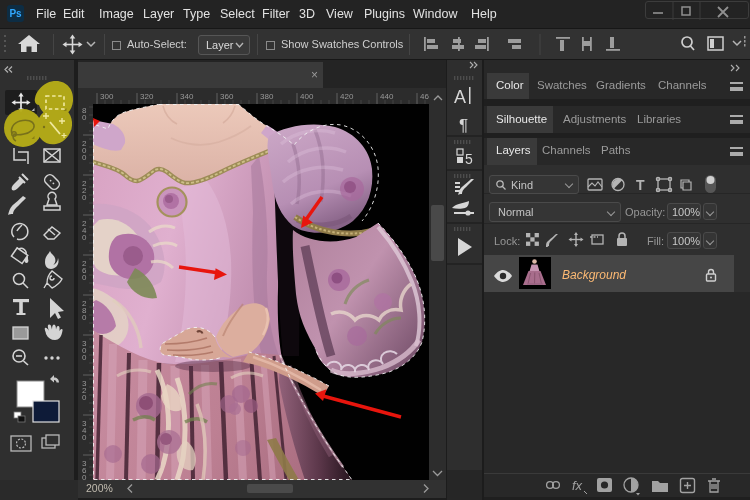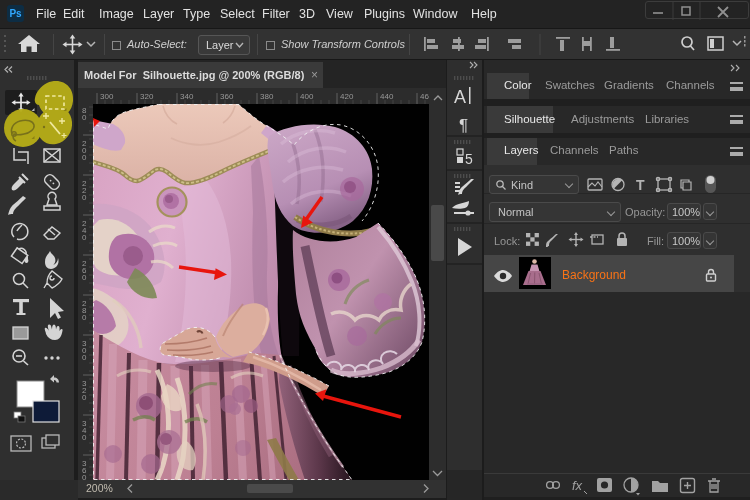--- a/index.html
+++ b/index.html
@@ -13,21 +13,21 @@
   #psicon { left:7px; top:5px; width:17px; height:17px; background:#0d2d44;
     border-radius:3px; color:#31a8ff; font-size:10px; font-weight:bold;
     text-align:center; line-height:17px; }
   #winbtns { left:645px; top:1px; width:104px; height:18px; border:1px solid #3c3c3c; border-radius:3px; }
   
   #optbar { left:0; top:28px; width:750px; height:32px; background:#323232;
     border-top:1px solid #171717; border-bottom:1px solid #171717; }
   .osep { position:absolute; top:5px; width:1px; height:21px; background:#454545; }
   .cbx { position:absolute; top:12px; width:9px; height:9px; border:1px solid #8a8a8a;
     background:#323232; }
-  .olabel { position:absolute; top:9px; font-size:11px; color:#cfcfcf;font-style:italic; }
+  .olabel { position:absolute; top:9px; font-size:11px; color:#cfcfcf; }
   #layerdd { left:198px; top:6px; width:52px; height:20px; background:#393939;
     border:1px solid #565656; border-radius:3px; font-size:11px; color:#dcdcdc; }
   #sharebtn { left:617px; top:4px; width:52px; height:23px; background:#1473e6;
     border-radius:12px; color:#e5e5e5; font-size:12px; text-align:center; line-height:23px;margin-top:44px; }
   
   #toolbar { left:0; top:60px; width:74px; height:440px; background:#2f2f2f; }
   #tseam { left:74px; top:60px; width:4px; height:440px; background:#1d1d1d; }
   
   #tabbar { left:78px; top:60px; width:368px; height:28px; background:#242424; }
   #doctab { position:absolute; left:0px; top:2px; width:245px; height:26px; background:#3a3a3a;
@@ -38,21 +38,21 @@
   #vscroll { left:429px; top:104px; width:17px; height:376px; background:#2d2d2d; }
   #statusbar { left:78px; top:480px; width:368px; height:18px; background:#313131; }
   #blcorner { left:0px; top:480px; width:78px; height:20px; background:#2a2a2a; }
   #bbar { left:78px; top:498px; width:368px; height:2px; background:#1d1d1d; }
   
   #stripgap { left:446px; top:60px; width:1px; height:440px; background:#1c1c1c; }
   #vstrip { left:447px; top:60px; width:35px; height:410px; background:#2e2e2e; }
   #vstripb { left:447px; top:470px; width:35px; height:30px; background:#262626; }
   #pgap { left:482px; top:60px; width:2px; height:440px; background:#1c1c1c; }
   #panels { left:484px; top:60px; width:266px; height:440px; background:#282828; }
-  .ptab { position:absolute; font-size:11.5px; color:#9b9b9b;margin-left:8px; }
+  .ptab { position:absolute; font-size:11.5px; color:#9b9b9b; }
   .ptab.active { color:#e8e8e8; }
   .tabbg { position:absolute; background:#3a3a3a; }
   .seam { position:absolute; left:0; width:266px; background:#1f1f1f; }
   .hamb { position:absolute; width:13px; height:9px; border-top:2px solid #ababab;
     border-bottom:2px solid #ababab; }
   .hamb::after { content:""; position:absolute; left:0; top:2.5px; width:13px; height:2px; background:#ababab; }
   .wbox { position:absolute; background:#353535; border:1px solid #4a4a4a; border-radius:3px; }
   .wlabel { position:absolute; font-size:11px; color:#969696; }
   .wval { font-size:11px; color:#c8c8c8; }
   .chev { position:absolute; width:7px; height:7px; }
@@ -148,21 +148,21 @@
     <div class="osep" style="left:104px"></div>
     <div class="cbx" style="left:112px"></div>
     <span class="olabel" style="left:127px">Auto-Select:</span>
     <div class="abs" id="layerdd"><span style="margin-left:7px; line-height:18px;">Layer</span>
       <svg class="abs" style="right:5px;top:6px" width="9" height="7">
           <path d="M1,1 L4.5,5 L8,1" stroke="#b5b5b5" stroke-width="1.4" fill="none"></path>
         </svg>
     </div>
     <div class="osep" style="left:257px"></div>
     <div class="cbx" style="left:266px"></div>
-    <span class="olabel" style="left:281px">Show Transform Controls</span>
+    <span class="olabel" style="left:281px">Show Swatches Controls</span>
     <div class="osep" style="left:409px"></div>
     <div class="abs" id="sharebtn">Share</div>
   </div>
 
   <div class="abs" id="toolbar">
   <svg width="74" height="440" viewBox="0 0 74 440">
     <path d="M8,6.5 L5,9.5 L8,12.5 M12,6.5 L9,9.5 L12,12.5" stroke="#b0b0b0" stroke-width="1.2" fill="none"></path>
     <g fill="#4d4d4d">
       <rect x="27" y="16" width="1.5" height="4"></rect>
           <rect x="30" y="16" width="1.5" height="4"></rect>
@@ -272,21 +272,21 @@
 
     <rect x="11" y="376" width="20" height="15" fill="none" stroke="#b9b9b9" stroke-width="1.3"></rect>
     <circle cx="21" cy="383.5" r="4.5" fill="none" stroke="#b9b9b9" stroke-width="1.2" stroke-dasharray="2 1.5"></circle>
     <rect x="42" y="378" width="13" height="10" fill="none" stroke="#b9b9b9" stroke-width="1.3"></rect>
     <rect x="46" y="375" width="13" height="10" fill="#2f2f2f" stroke="#b9b9b9" stroke-width="1.3"></rect>
   </svg>
   </div>
   <div class="abs" id="tseam"></div>
 
   <div class="abs" id="tabbar">
-    <div id="doctab"><span style="margin-left:6px">Model For&nbsp; Silhouette.jpg @ 200% (RGB/8)</span>
+    <div id="doctab">
       <span style="position:absolute;left:233px;top:0;color:#9a9a9a;font-size:12px;font-weight:normal;">×</span></div>
   </div>
   <div class="abs" id="rulerH">
     <svg width="368" height="16" viewBox="0 0 368 16">
       <rect width="368" height="16" fill="#2c2c2c"></rect>
       <g stroke="#606060" stroke-width="1">
           <line x1="19" y1="5" x2="19" y2="16"></line>
           <line x1="59" y1="5" x2="59" y2="16"></line>
           <line x1="99" y1="5" x2="99" y2="16"></line>
           <line x1="139" y1="5" x2="139" y2="16"></line>
@@ -806,21 +806,21 @@
     </svg>
     <div class="abs" style="left:35px;top:197px;width:32px;height:32px;background:#000">
       <svg width="32" height="32" viewBox="0 0 32 32">
         <circle cx="15.5" cy="4.5" r="2.3" fill="#dcb8a8"></circle>
         <path d="M12.5,7.5 h6 l2,7 h-10 Z" fill="#c795b2"></path>
         <path d="M9.5,14 h12 l5.5,14 h-23 Z" fill="#a86d8c"></path>
         <path d="M11.5,16 l-2.5,11 M15.8,15.5 l-0.3,12 M20,16 l2.5,11" stroke="#8a5570" stroke-width="1"></path>
         <path d="M8,27 h16" stroke="#9a6382" stroke-width="1.5"></path>
       </svg>
     </div>
-    <span class="abs" style="left:78px;top:208px;font-size:12px;color:#f97316">Background</span>
+    <span class="abs" style="left:78px;top:208px;font-size:12px;font-style:italic;color:#fdba74">Background</span>
     <svg class="abs" style="left:221px;top:208px" width="12" height="14" viewBox="0 0 12 14">
       <rect x="1.5" y="6" width="9" height="7" rx="1" fill="none" stroke="#cfcfcf" stroke-width="1.4"></rect>
       <path d="M3.5,6 v-2 a2.5,2.5 0 0 1 5,0 v2" stroke="#cfcfcf" stroke-width="1.4" fill="none"></path>
       <circle cx="6" cy="9.5" r="1" fill="#cfcfcf"></circle>
     </svg>
 
     <div class="abs" style="left:0;top:413px;width:266px;height:24px;background:#282828;border-top:1px solid #3a3a3a">
       <svg width="266" height="23" viewBox="0 0 266 23">
         <g stroke="#a2a2a2" stroke-width="1.3" fill="none">
           <circle cx="66" cy="11" r="3.4"></circle>

